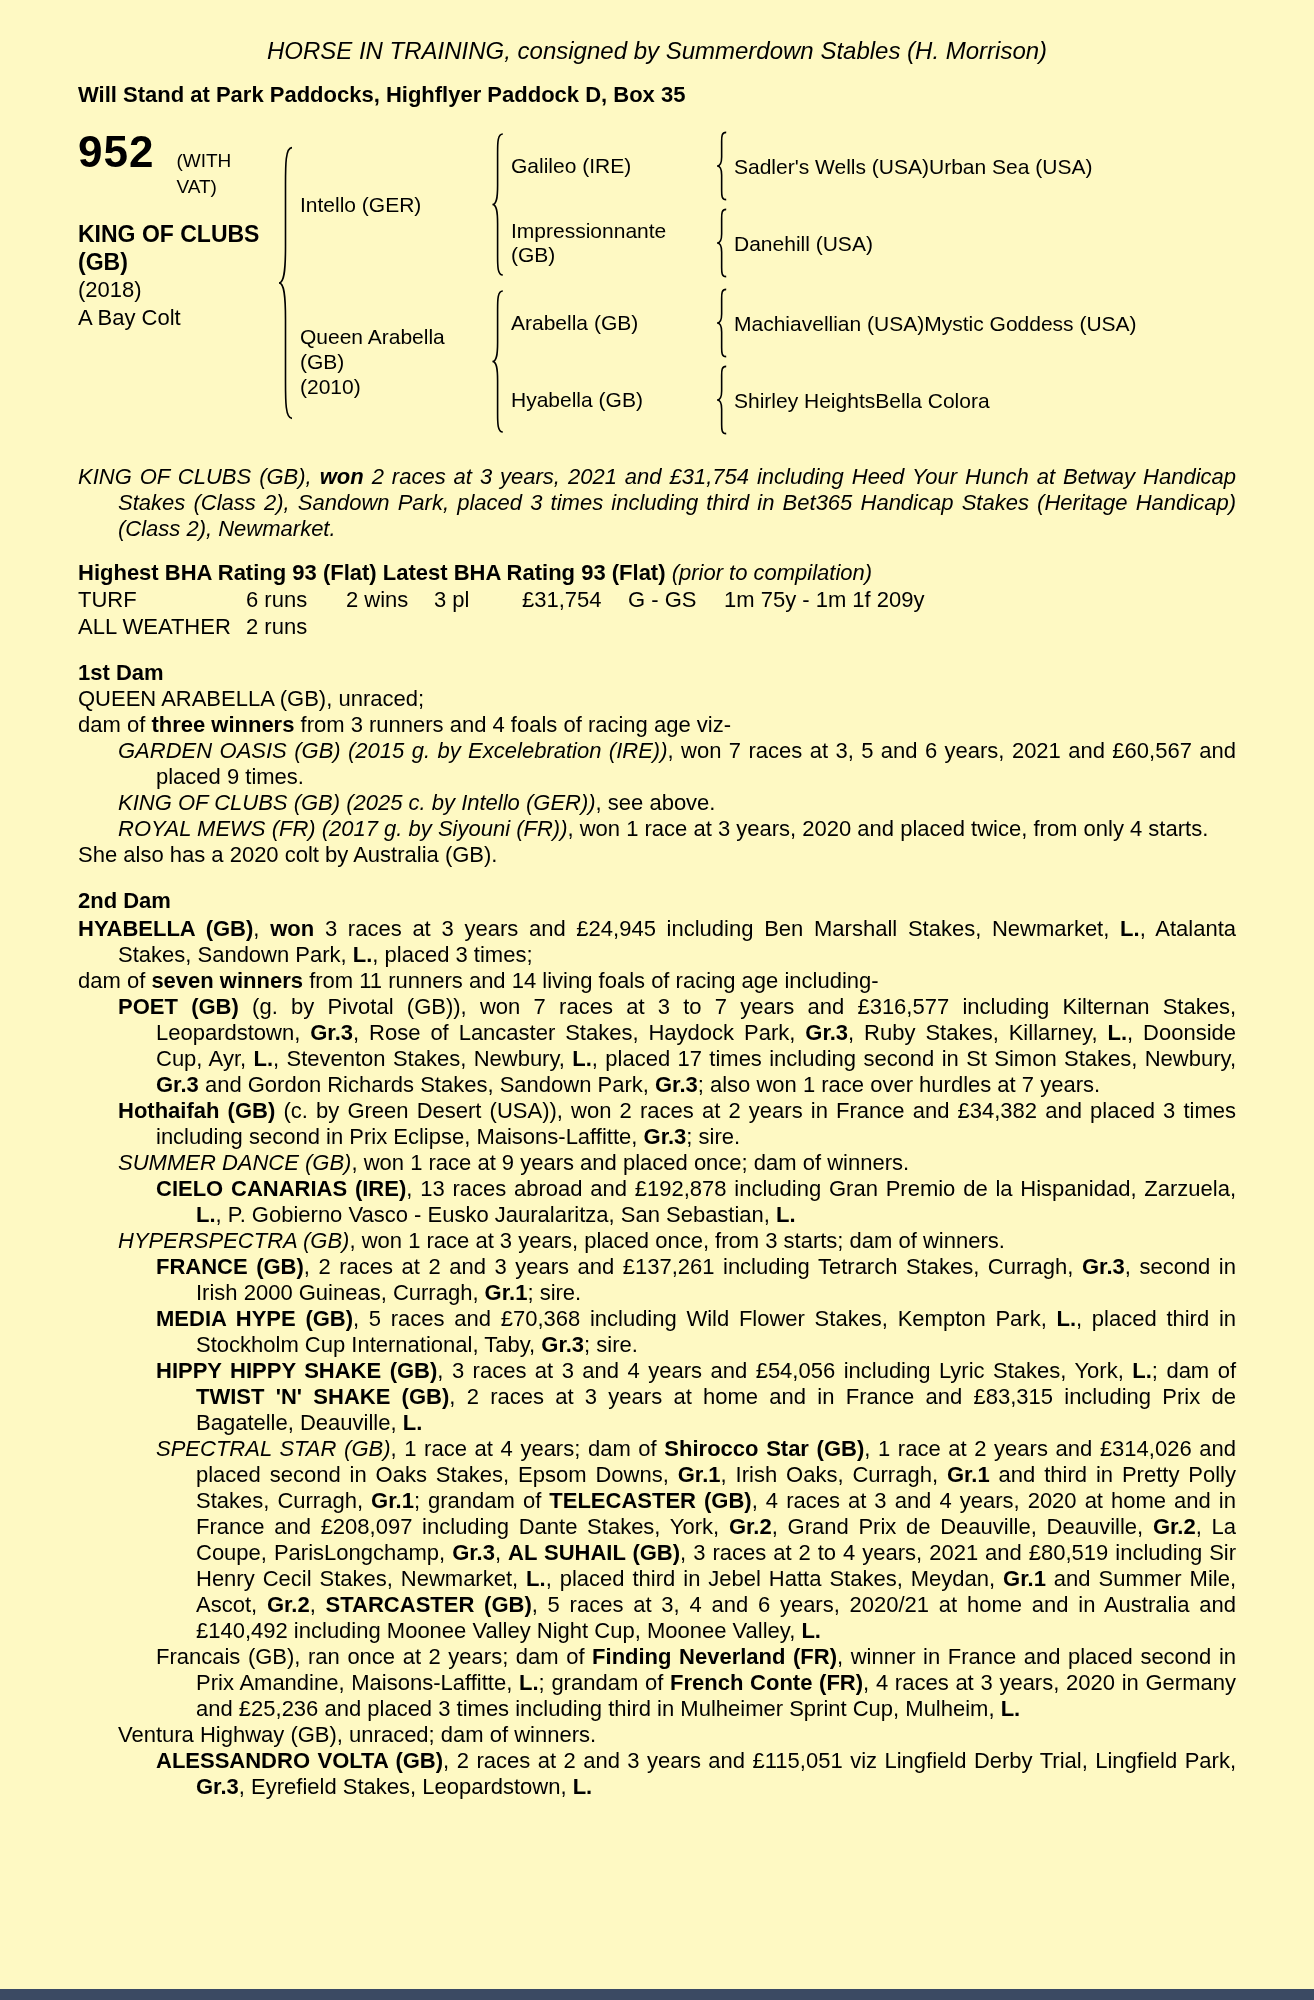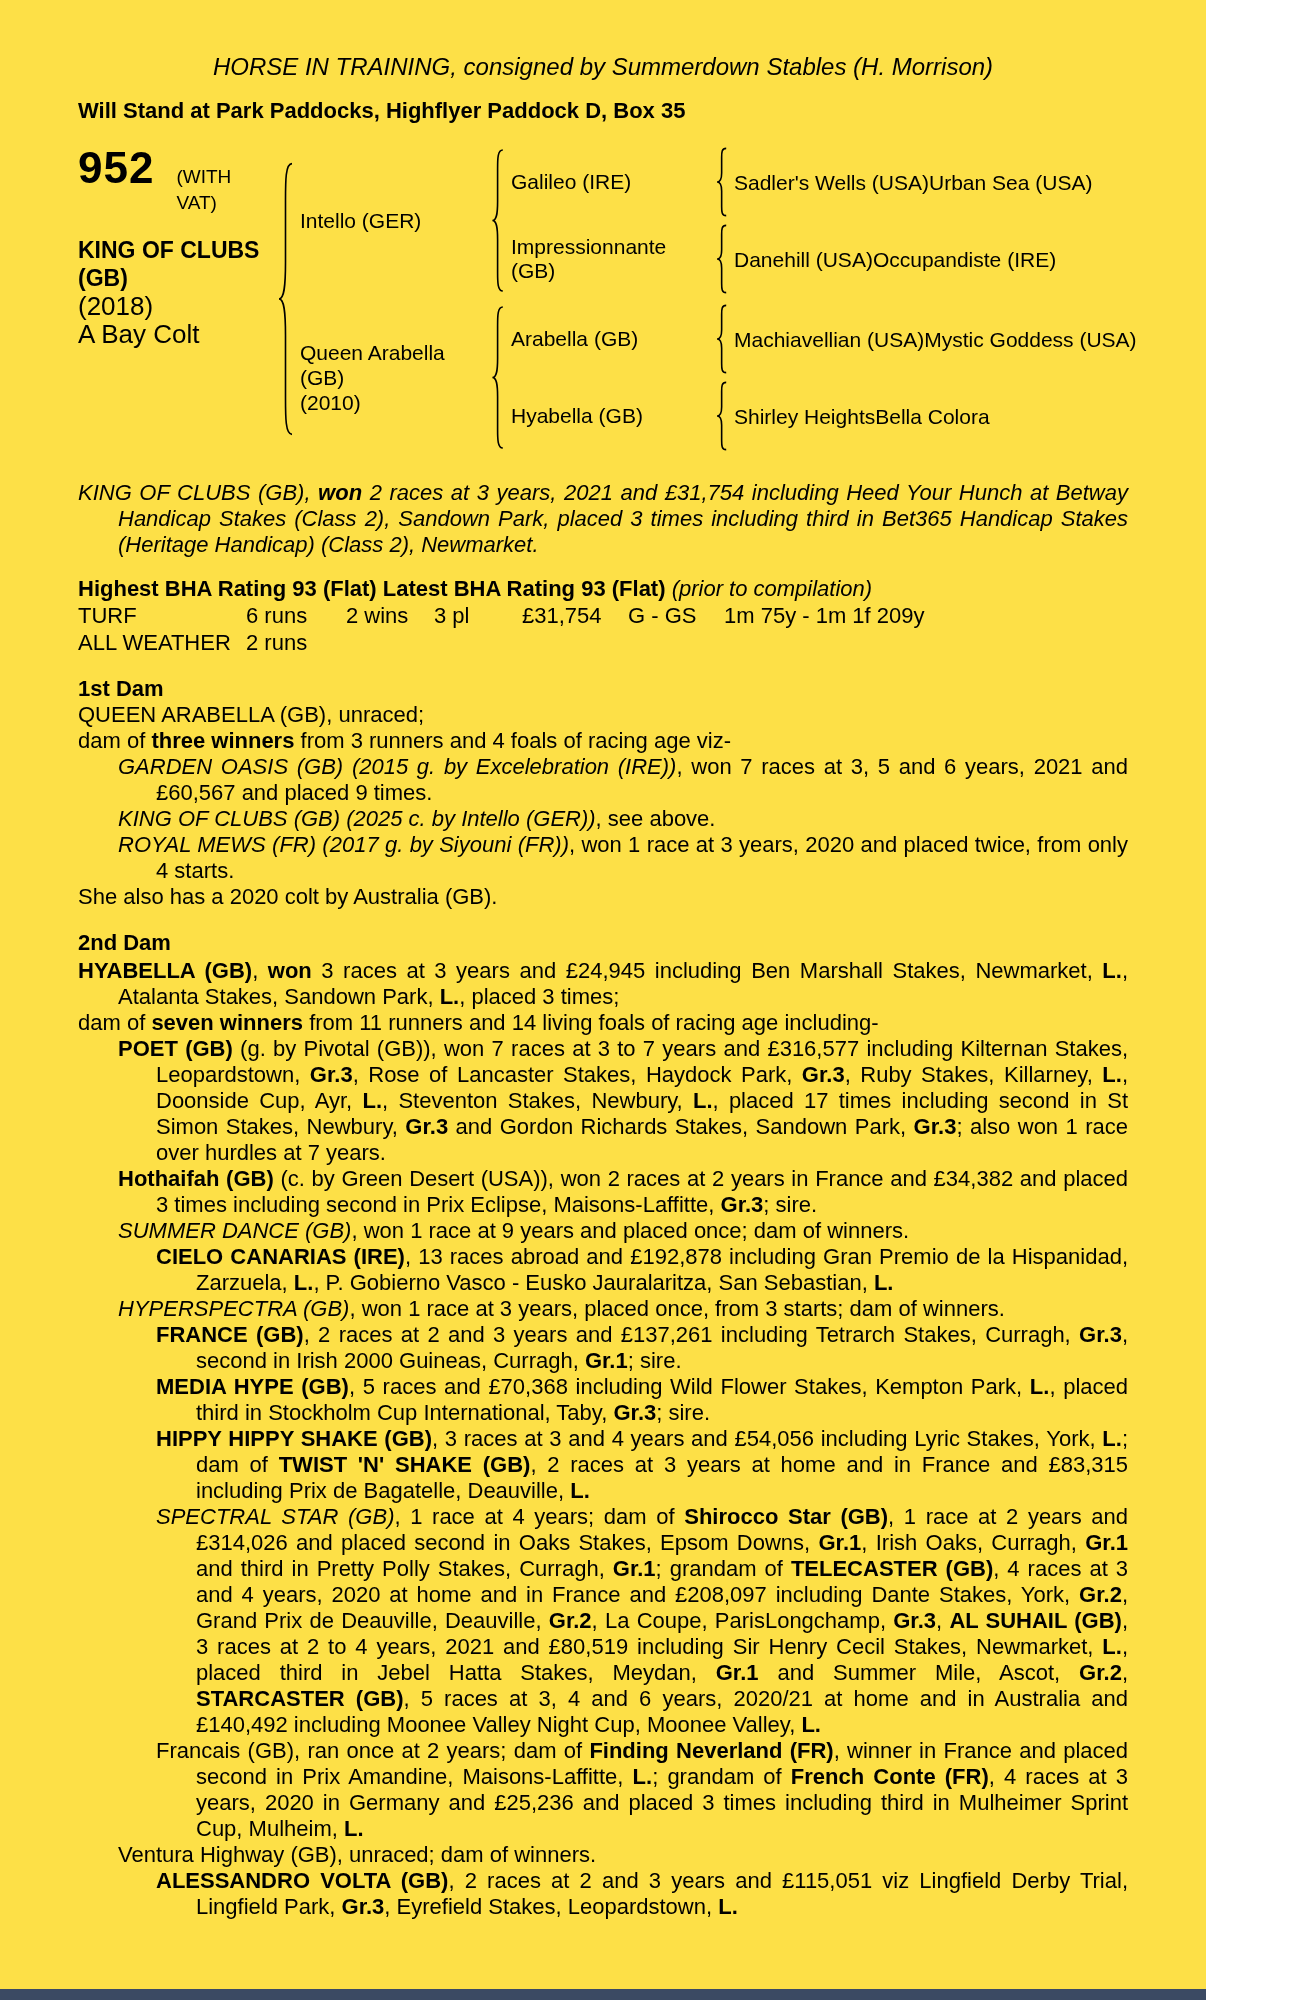--- a/index.html
+++ b/index.html
@@ -1,33 +1,33 @@
 <!DOCTYPE html>
 <html><head>
 <meta charset="utf-8">
 <style>
   html,body { margin:0; padding:0; background:#fff; }
   .page {
-    width:1206px; height:2000px; box-sizing:border-box;
-    padding:52px 78px 0 78px; position:relative;
+    width:1314px; height:2000px; box-sizing:border-box;
+    padding:36px 78px 0 78px; position:relative;
     font-family:"Liberation Sans", sans-serif;
-    font-size:22px; line-height:26px; color:#000; background:#fde047;
+    font-size:22px; line-height:26px; color:#000; background:#fef9c3;
     overflow:hidden;
   }
   .title { text-align:center; font-style:italic; font-size:24px; line-height:30px; margin-bottom:16px; }
   .stand { font-weight:bold; font-size:22px; margin-bottom:22px; }
 
   
   .ped-section { display:flex; align-items:flex-start; margin-bottom:28px; font-size:21px; }
   .lot-info { width:198px; flex:0 0 auto; }
   .lot-line { display:flex; align-items:baseline; gap:22px; margin-bottom:20px; }
   .lot-num { font-size:44px; font-weight:bold; line-height:44px; letter-spacing:1px; }
   .vat { font-size:19px; }
   .horse-name { font-weight:bold; font-size:23px; line-height:28px; }
-  .horse-year,.horse-desc { font-size:26px; line-height:28px; }
+  .horse-year,.horse-desc { font-size:22px; line-height:28px; }
 
   .brace { flex:0 0 auto; align-self:stretch; }
   .brace svg { display:block; width:100%; height:100%; }
   .b-big { width:20px; margin:12px 4px 12px 0; }
   .b-mid { width:16px; margin:1px 5px 1px 0; }
   .b-sm  { width:14px; margin:1px 5px 1px 0; }
 
   .g1stack { display:flex; flex-direction:column; gap:8px; flex:1; }
   .g1group { display:flex; align-items:center; }
   .g1name  { width:190px; flex:0 0 auto; line-height:25px; }
@@ -108,21 +108,20 @@
           </div>
           <div class="g2group">
             <div class="g2name">Impressionnante (GB)</div>
             <div class="brace b-sm">
                 <svg viewBox="0 0 20 100" preserveAspectRatio="none" aria-hidden="true">
                   <path d="M16 2 C9.5 2 9.5 8 9.5 15 L9.5 37 C9.5 46 8 50 3 50 C8 50 9.5 54 9.5 63 L9.5 85 C9.5 92 9.5 98 16 98" fill="none" stroke="#000" stroke-width="1.6" vector-effect="non-scaling-stroke"></path>
                 </svg>
               </div>
             <div class="g3stack">
               <div class="g3name">Danehill (USA)</div>
-              <div class="g3name">Occupandiste (IRE)</div>
             </div>
           </div>
         </div>
       </div>
 
       <div class="g1group">
         <div class="g1name">
           <div>Queen Arabella (GB)</div>
           <div>(2010)</div>
         </div>

